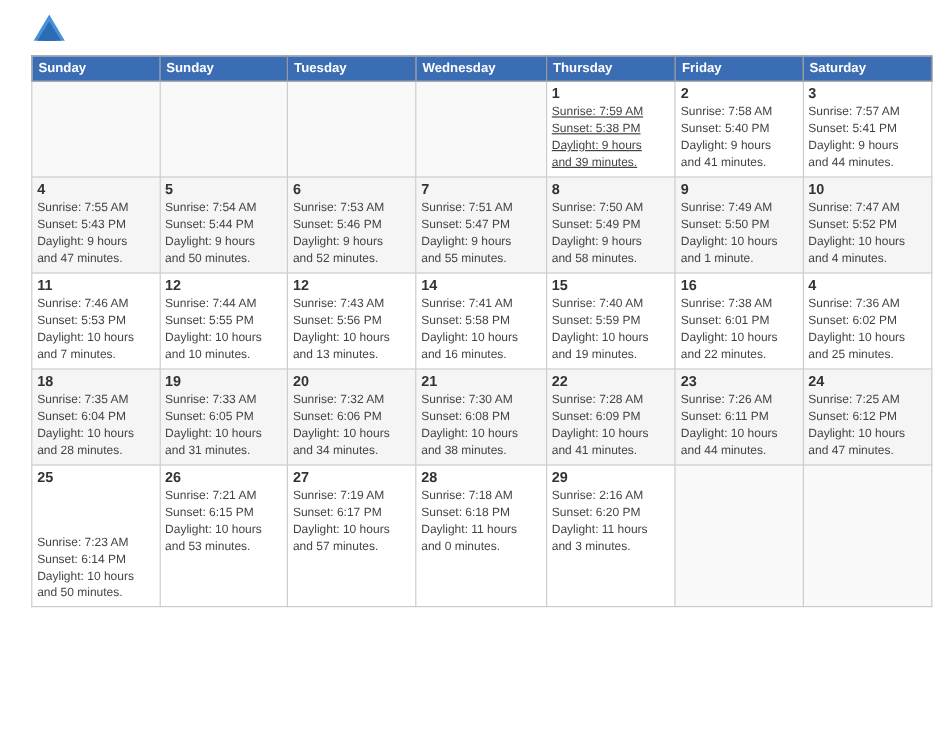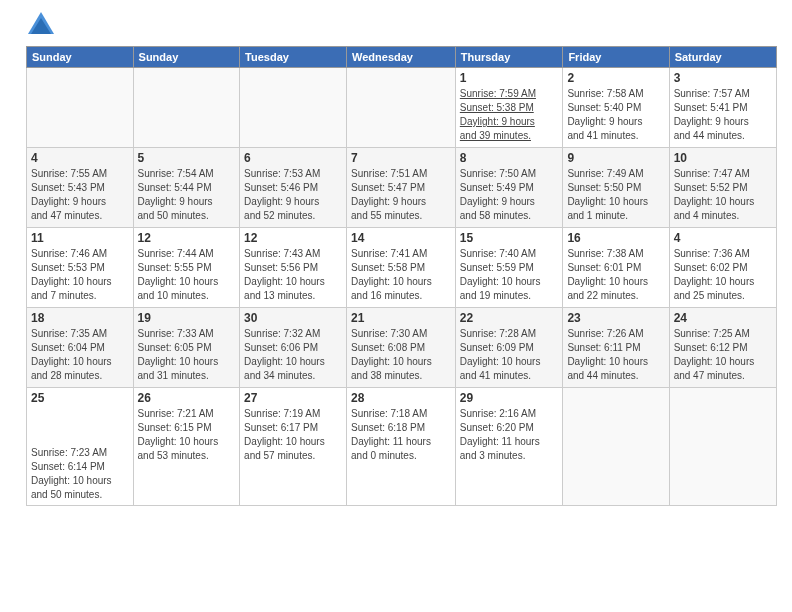--- a/index.html
+++ b/index.html
@@ -270,21 +270,21 @@
 and 28 minutes.</div>
           </td>
           <td>
             <div class="day-num">19</div>
             <div class="day-info" style="white-space: pre-line;">Sunrise: 7:33 AM
 Sunset: 6:05 PM
 Daylight: 10 hours
 and 31 minutes.</div>
           </td>
           <td>
-            <div class="day-num">30</div>
+            <div class="day-num">20</div>
             <div class="day-info" style="white-space: pre-line;">Sunrise: 7:32 AM
 Sunset: 6:06 PM
 Daylight: 10 hours
 and 34 minutes.</div>
           </td>
           <td>
             <div class="day-num">21</div>
             <div class="day-info" style="white-space: pre-line;">Sunrise: 7:30 AM
 Sunset: 6:08 PM
 Daylight: 10 hours

